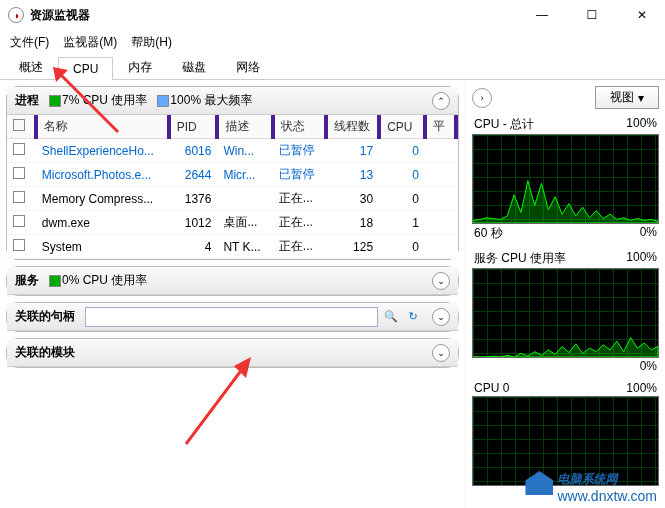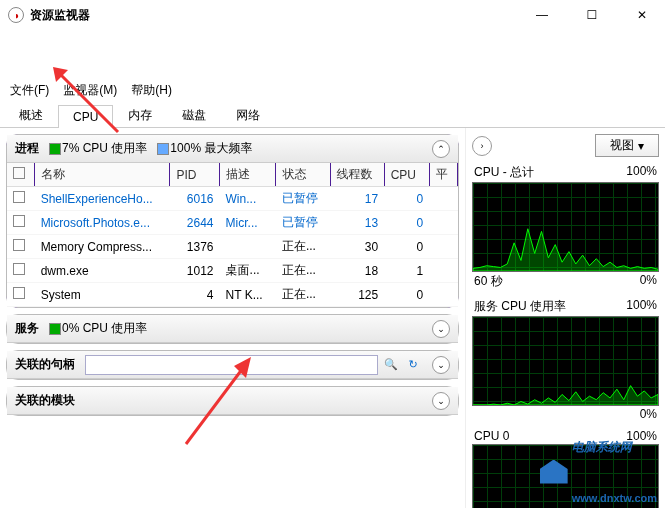--- a/index.html
+++ b/index.html
@@ -2,38 +2,38 @@
 <html><head>
 <meta charset="utf-8">
 <style>
 * { margin: 0; padding: 0; box-sizing: border-box; font-family: "Microsoft YaHei", sans-serif; font-size: 12px; }
 body { background: #fff; width: 665px; height: 508px; overflow: hidden; position: relative; }
 .titlebar { height: 30px; display: flex; align-items: center; padding: 0 8px; }
 .titlebar .icon { width: 16px; height: 16px; border: 1px solid #888; border-radius: 50%; display: flex; align-items: center; justify-content: center; margin-right: 6px; color: #c00; font-size: 10px; }
 .titlebar .title { flex: 1; font-weight: bold; }
 .winbtns { display: flex; gap: 20px; font-size: 14px; }
 .winbtn { width: 30px; text-align: center; cursor: default; }
-.menubar { height: 24px; display: flex; align-items: center; padding: 0 4px; gap: 2px; margin-top: 48px; }
+.menubar { height: 24px; display: flex; align-items: center; padding: 0 4px; gap: 2px; }
 .menuitem { padding: 2px 6px; }
 .tabs { height: 26px; display: flex; align-items: flex-end; border-bottom: 1px solid #ccc; padding: 0 4px; gap: 0; }
 .tab { padding: 4px 14px; border: 1px solid transparent; border-bottom: none; position: relative; top: 1px; }
 .tab.active { border-color: #ccc; background: #fff; }
 .content { display: flex; height: calc(508px - 80px); }
 .left { flex: 1; padding: 6px; overflow: hidden; }
 .right { width: 200px; padding: 6px; border-left: 1px solid #eee; }
 .panel { border: 1px solid #bbb; border-radius: 12px; margin-bottom: 6px; background: #4c1d95; }
 .panel-header { height: 28px; display: flex; align-items: center; padding: 0 8px; background: linear-gradient(#fafafa, #e8e8e8); border-bottom: 1px solid #ccc; gap: 10px; }
 .panel-header .ptitle { font-weight: bold; }
 .stat { display: flex; align-items: center; gap: 1px; }
 .swatch { width: 12px; height: 12px; border: 1px solid #888; }
 .swatch.green { background: #0a0; }
 .swatch.blue { background: #6af; }
 .expand-btn { width: 18px; height: 18px; border: 1px solid #999; border-radius: 50%; background: #fff; margin-left: auto; display: flex; align-items: center; justify-content: center; font-size: 9px; }
 .table { background: #fff; width: 100%; border-collapse: collapse; }
-.table th { text-align: left; padding: 3px 6px; border-right: 1px solid #4c1d95; border-bottom: 1px solid #ddd; font-weight: normal; color: #333; background: #fafafa; margin-top: 15px; }
+.table th { text-align: left; padding: 3px 6px; border-right: 4px solid #4c1d95; border-bottom: 1px solid #ddd; font-weight: normal; color: #333; background: #fafafa; margin-top: 15px; }
 .table td { padding: 3px 6px; border-bottom: 1px solid #f5f5f5; white-space: nowrap; overflow: hidden; text-overflow: ellipsis; }
 .table tr.blue td { color: #06c; }
 .table td.num { text-align: right; }
 .checkbox-cell { width: 18px; }
 .checkbox { width: 12px; height: 12px; border: 1px solid #888; display: inline-block; }
 .col-name { width: 120px; max-width: 120px; }
 .col-pid { width: 44px; }
 .col-desc { width: 50px; max-width: 50px; }
 .col-status { width: 46px; }
 .col-threads { width: 48px; }
@@ -44,23 +44,23 @@
 .viewbtn { border: 1px solid #999; padding: 2px 14px; background: linear-gradient(#fff,#eee); display: flex; align-items: center; gap: 4px; margin-left: auto; }
 .graph-block { margin-bottom: 6px; }
 .graph-title { display: flex; justify-content: space-between; padding: 1px 2px; }
 .graph { height: 90px; background: #000; border: 1px solid #666; position: relative; overflow: hidden; }
 .graph .grid { position: absolute; inset: 0; background-image: linear-gradient(#061 1px, transparent 1px), linear-gradient(90deg, #061 1px, transparent 1px); background-size: 14px 14px; opacity: 0.6; }
 .graph svg { position: absolute; inset: 0; width: 100%; height: 100%; }
 .graph-footer { display: flex; justify-content: space-between; padding: 1px 2px; }
 .search-row { display: flex; align-items: center; gap: 4px; flex: 1; }
 .search-input { flex: 1; border: 1px solid #aac; height: 20px; background: #fff; padding: 0 4px; }
 .iconbtn { width: 18px; height: 18px; display: flex; align-items: center; justify-content: center; color: #06c; font-size: 11px; }
-.watermark { position: absolute; right: 8px; bottom: 4px; font-size: 22px; font-weight: bold; color: #1b66b1; font-style: italic; display: flex; align-items: center; gap: 4px; }
+.watermark { position: absolute; right: 8px; bottom: 4px; font-size: 22px; font-weight: bold; color: #1b66b1; font-style: italic; display: flex; gap: 4px; }
 .watermark .wicon { width: 28px; height: 24px; background: #2a74c4; clip-path: polygon(50% 0, 100% 40%, 100% 100%, 0 100%, 0 40%); position: relative; }
-.watermark small { display: block; font-size: 11px; font-weight: bold; font-style: normal; color: #1b66b1; margin-top: 36px; }
+.watermark small { display: block; font-size: 14px; font-weight: normal; font-style: normal; color: #1b66b1; }
 .arrow { position: absolute; pointer-events: none; }
 .arrow.a1 { left: 48px; top: 62px; width: 80px; height: 80px; }
 .arrow.a2 { left: 176px; top: 354px; width: 90px; height: 100px; }
 </style>
 </head>
 <body>
 
 <div class="titlebar">
   <span class="icon">◑</span>
   <span class="title">资源监视器</span>

